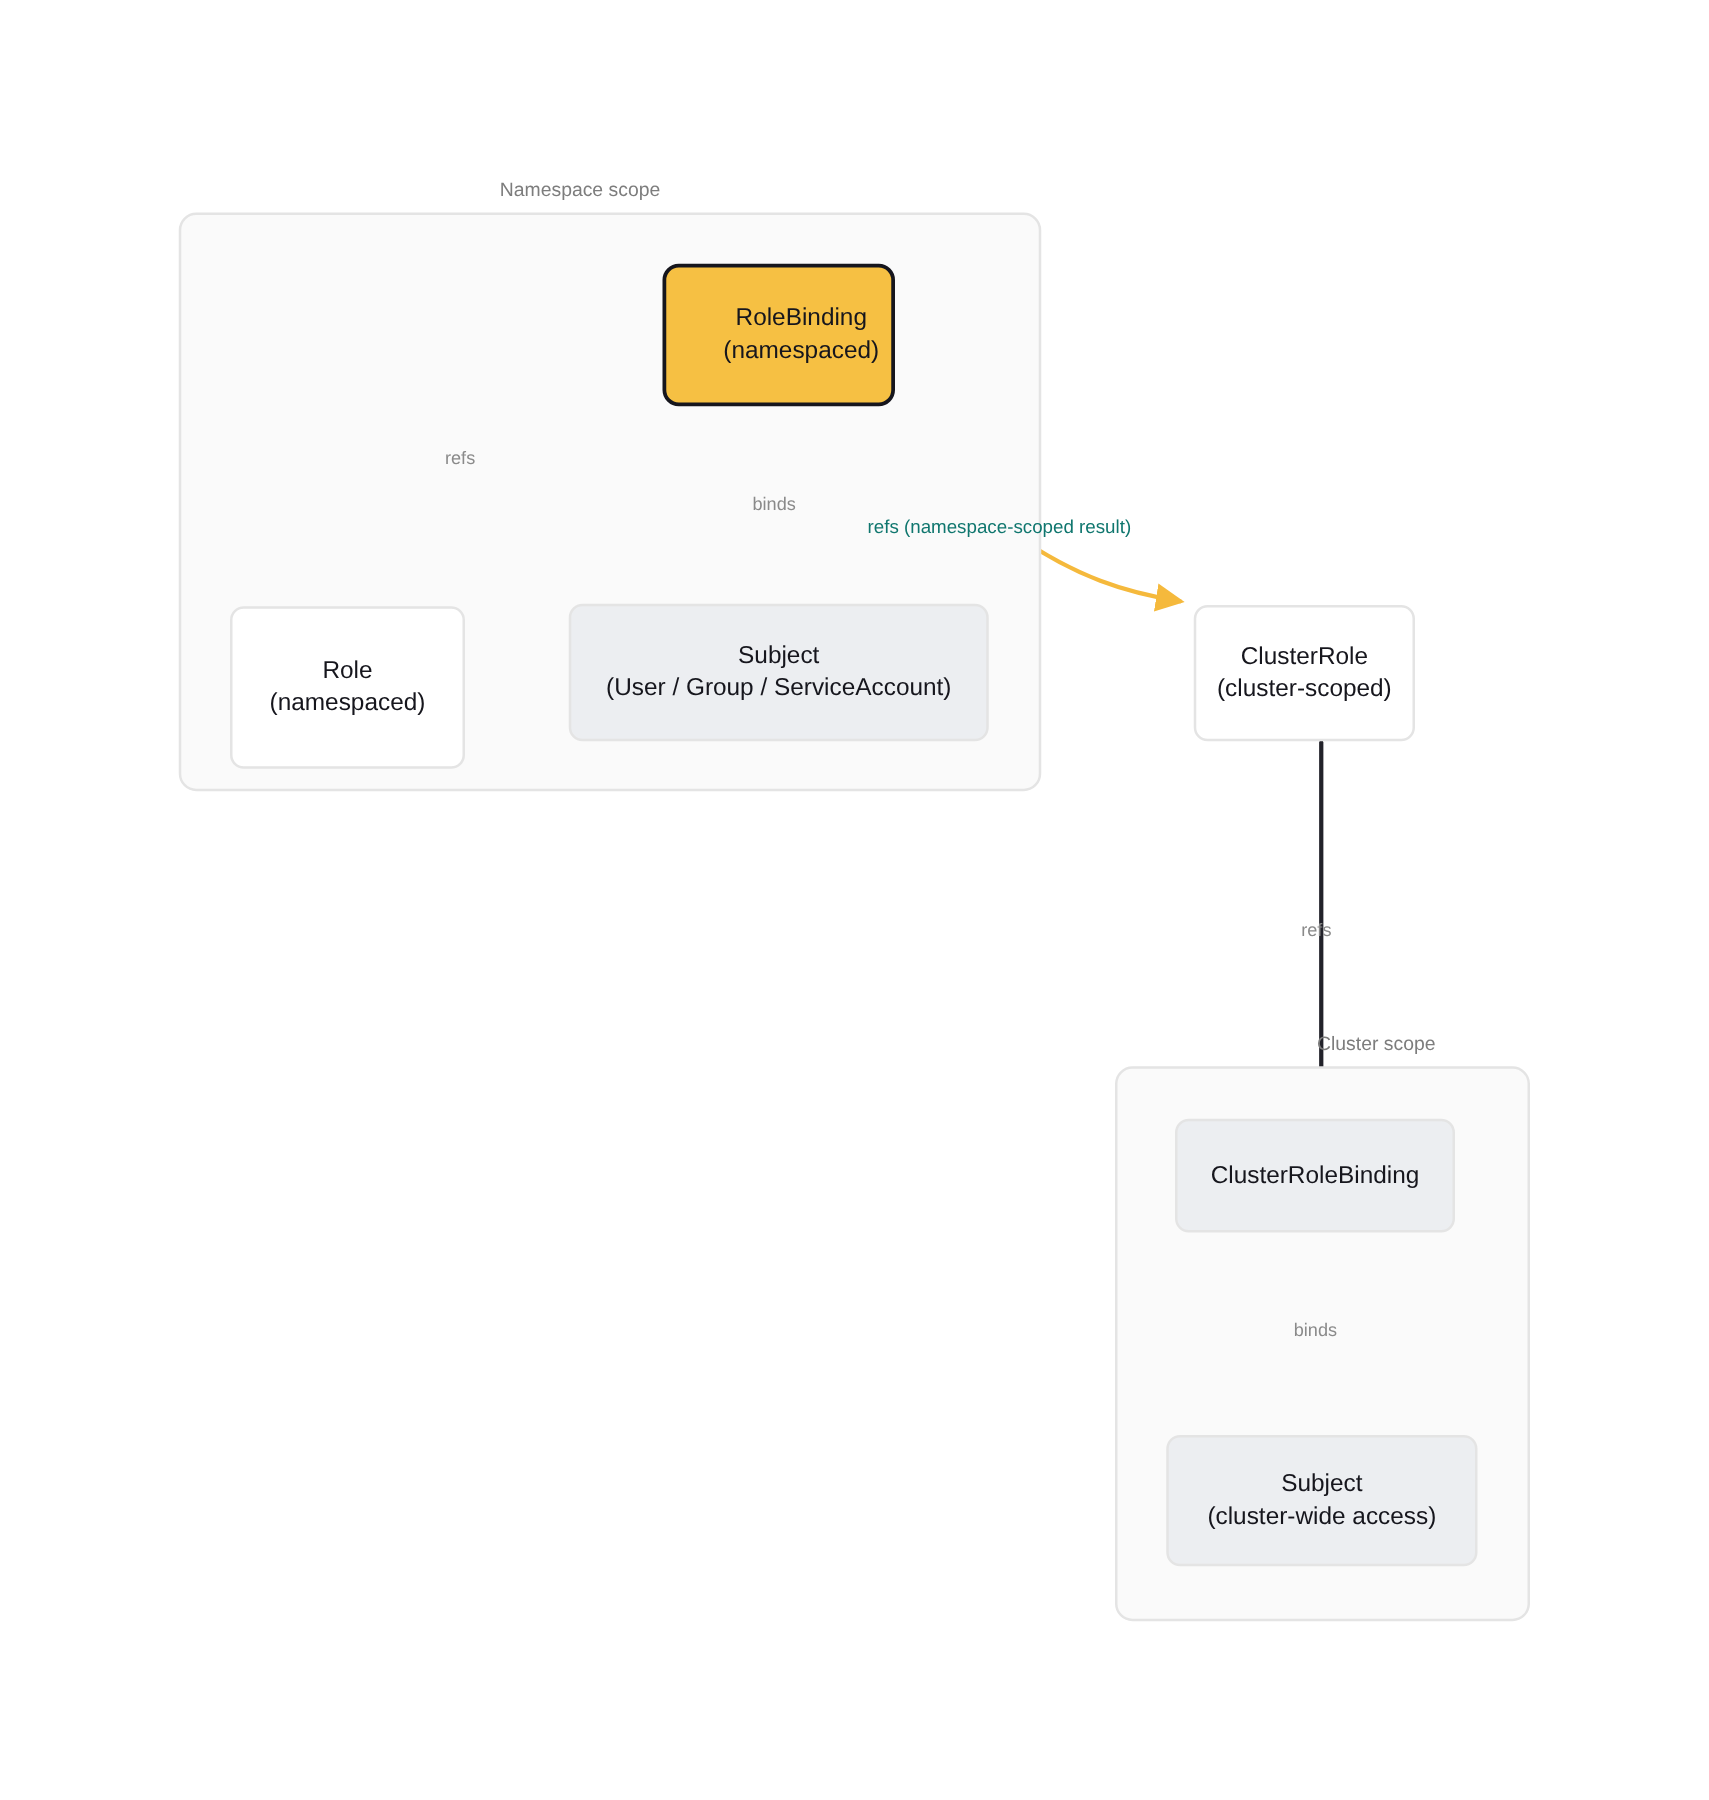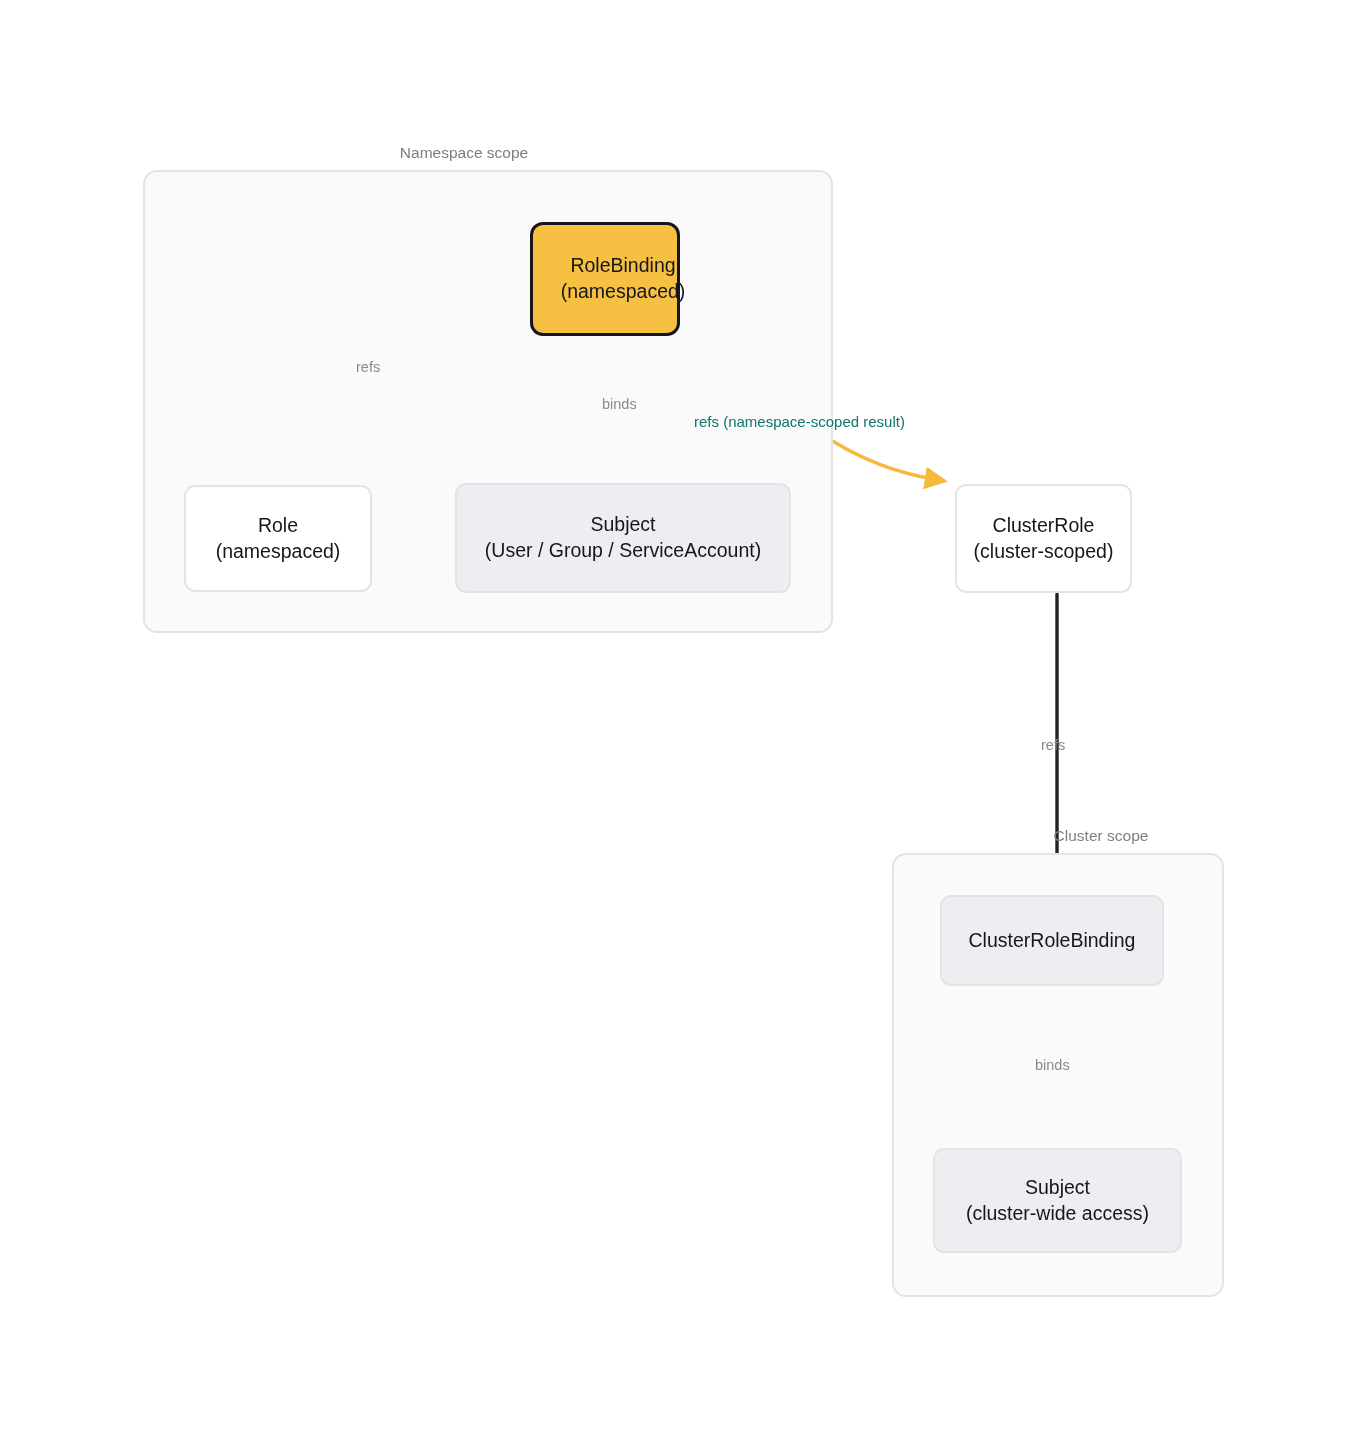--- a/index.html
+++ b/index.html
@@ -70,22 +70,22 @@
   }
   .node-muted {
     background: #eceef1;
     border: 2px solid #e4e4e4;
   }
   .node-highlight {
     background: #f6c043;
     border: 3.5px solid #16161d;
     border-radius: 13px;
   }
-  #node-rolebinding        { left: 530px; top: 222px; width: 150px; height: 114px; padding-left: 36px; }
-  #node-role               { left: 184px; top: 485px; width: 188px; height: 107px; }
+  #node-rolebinding        { left: 530px; top: 211px; width: 186px; height: 114px; padding-left: 36px; }
+  #node-role               { left: 184px; top: 485px; width: 188px; height: 130px; }
   #node-subject-ns         { left: 455px; top: 483px; width: 336px; height: 110px; }
   #node-clusterrole        { left: 955px; top: 484px; width: 177px; height: 109px; }
   #node-clusterrolebinding { left: 940px; top: 895px; width: 224px; height: 91px; }
   #node-subject-cluster    { left: 933px; top: 1148px; width: 249px; height: 105px; }
 
   
   .edge-label {
     position: absolute;
     color: #8a8a8a;
     font-size: 14.5px;

